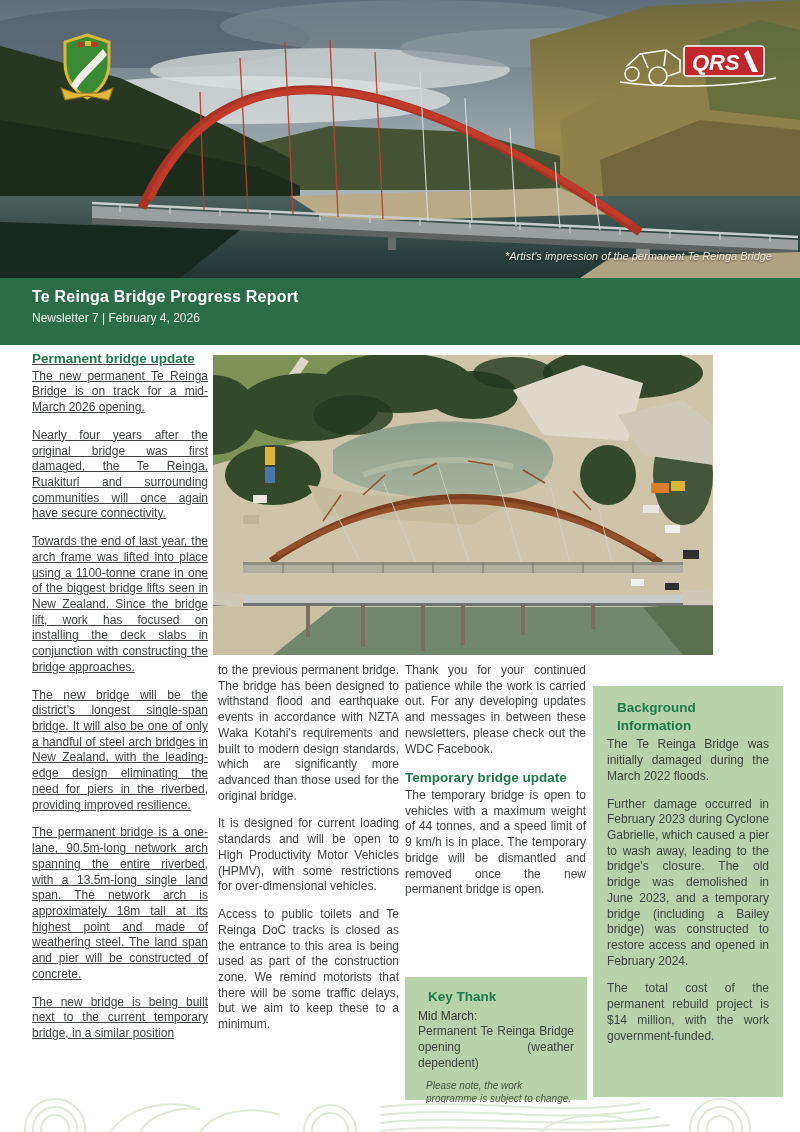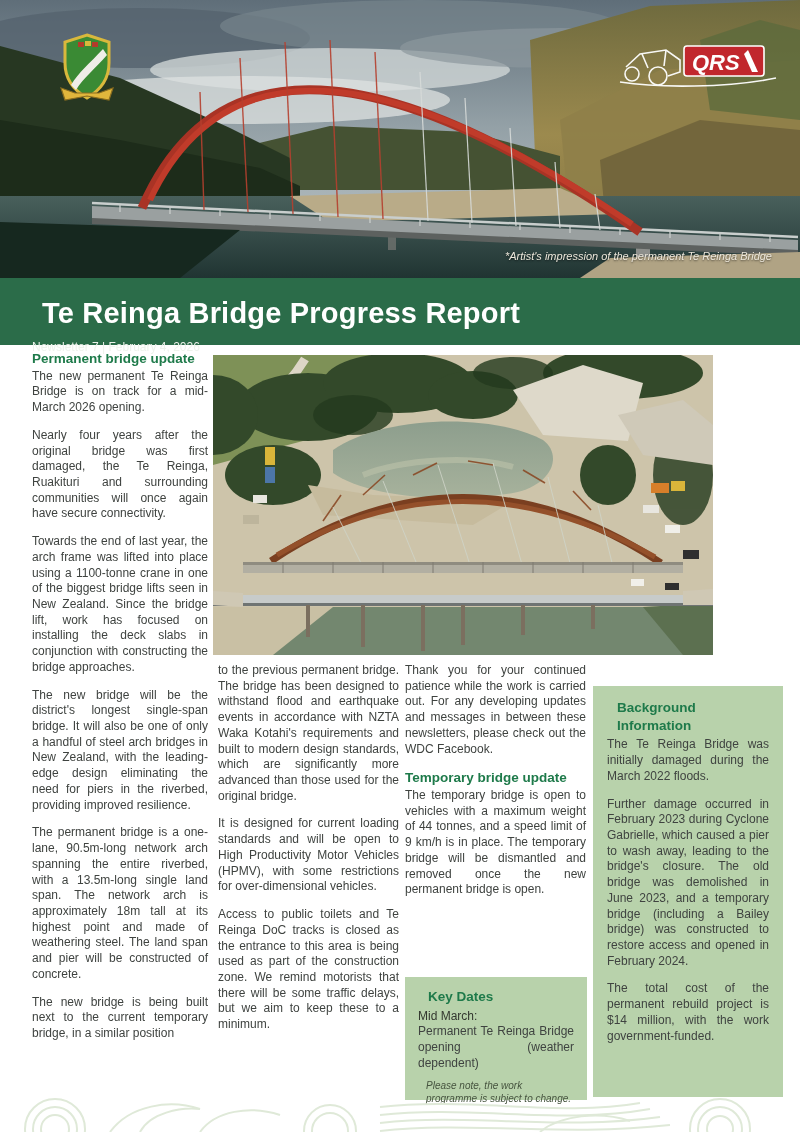--- a/index.html
+++ b/index.html
@@ -17,26 +17,26 @@
   .hero-caption{
     position:absolute;right:28px;top:250px;
     font-size:11px;font-style:italic;color:#ece7db;
     text-shadow:0 1px 2px rgba(0,0,0,.55);
   }
   
   .banner{
     position:absolute;left:0;top:278px;width:800px;height:67px;
     background:#2b6c49;color:#fff;box-sizing:border-box;padding:10px 0 0 32px;
   }
-  .banner h1{margin:10px;font-size:29px;line-height:1.1;font-weight:700;letter-spacing:.2px;}
+  .banner h1{margin:0;font-size:16px;line-height:1.1;font-weight:700;letter-spacing:.2px;}
   .banner .sub{margin-top:5px;font-size:12px;color:#eef3ec;}
   
   .col{position:absolute;text-align:justify;font-size:12px;line-height:1.31;}
   .col p{margin:0 0 12px 0;}
-  .col1{left:32px;top:350px;width:176px;}
+  .col1{left:32px;top:350px;width:176px;text-decoration:underline;}
   .col2{left:218px;top:663px;width:181px;}
   .col3{left:405px;top:663px;width:181px;}
   h2.sec{
     margin:0 0 1px 0;font-size:13.5px;font-weight:700;color:#1e7a4a;text-align:left;
   }
   
   .photo{position:absolute;left:213px;top:355px;width:500px;height:300px;overflow:hidden;}
   
   .greenbox{
     position:absolute;background:#b8d2ab;box-sizing:border-box;
@@ -297,21 +297,21 @@
     <p>Access to public toilets and Te Reinga DoC tracks is closed as the entrance to this area is being used as part of the construction zone. We remind motorists that there will be some traffic delays, but we aim to keep these to a minimum.</p>
   </div>
 
   <div class="col col3">
     <p>Thank you for your continued patience while the work is carried out. For any developing updates and messages in between these newsletters, please check out the WDC Facebook.</p>
     <h2 class="sec">Temporary bridge update</h2>
     <p>The temporary bridge is open to vehicles with a maximum weight of 44 tonnes, and a speed limit of 9 km/h is in place. The temporary bridge will be dismantled and removed once the new permanent bridge is open.</p>
   </div>
 
   <div class="greenbox keydates">
-    <h2 class="sec">Key Dates</h2>
+    <h2 class="sec">Key Thank</h2>
     <p class="datelabel">Mid March:</p>
     <p class="event">Permanent Te Reinga Bridge opening (weather dependent)</p>
     <p class="note">Please note, the work programme is subject to change.</p>
   </div>
 
   <div class="greenbox sidebar">
     <h2 class="sec">Background Information</h2>
     <p>The Te Reinga Bridge was initially damaged during the March 2022 floods.</p>
     <p>Further damage occurred in February 2023 during Cyclone Gabrielle, which caused a pier to wash away, leading to the bridge's closure. The old bridge was demolished in June 2023, and a temporary bridge (including a Bailey bridge) was constructed to restore access and opened in February 2024.</p>
     <p>The total cost of the permanent rebuild project is $14 million, with the work government-funded.</p>

